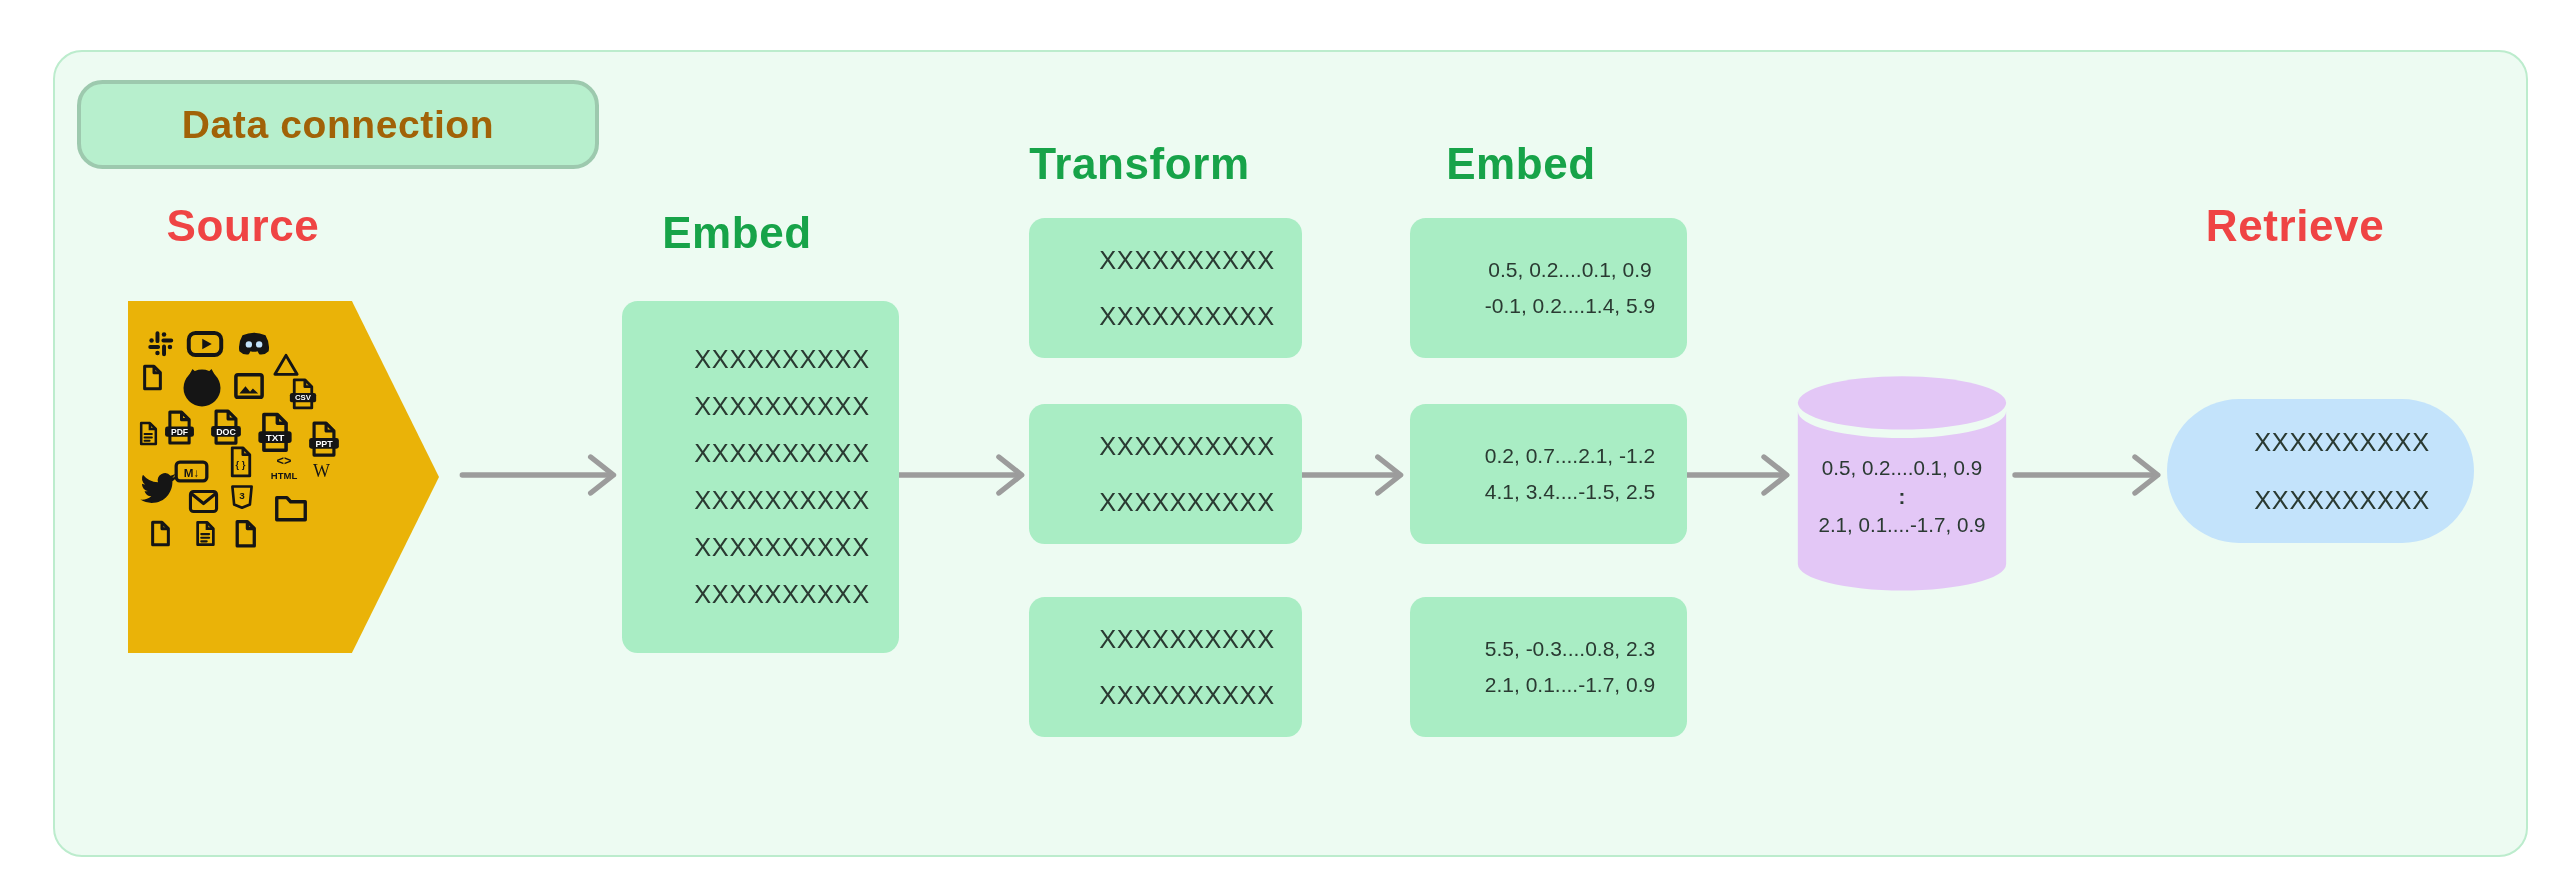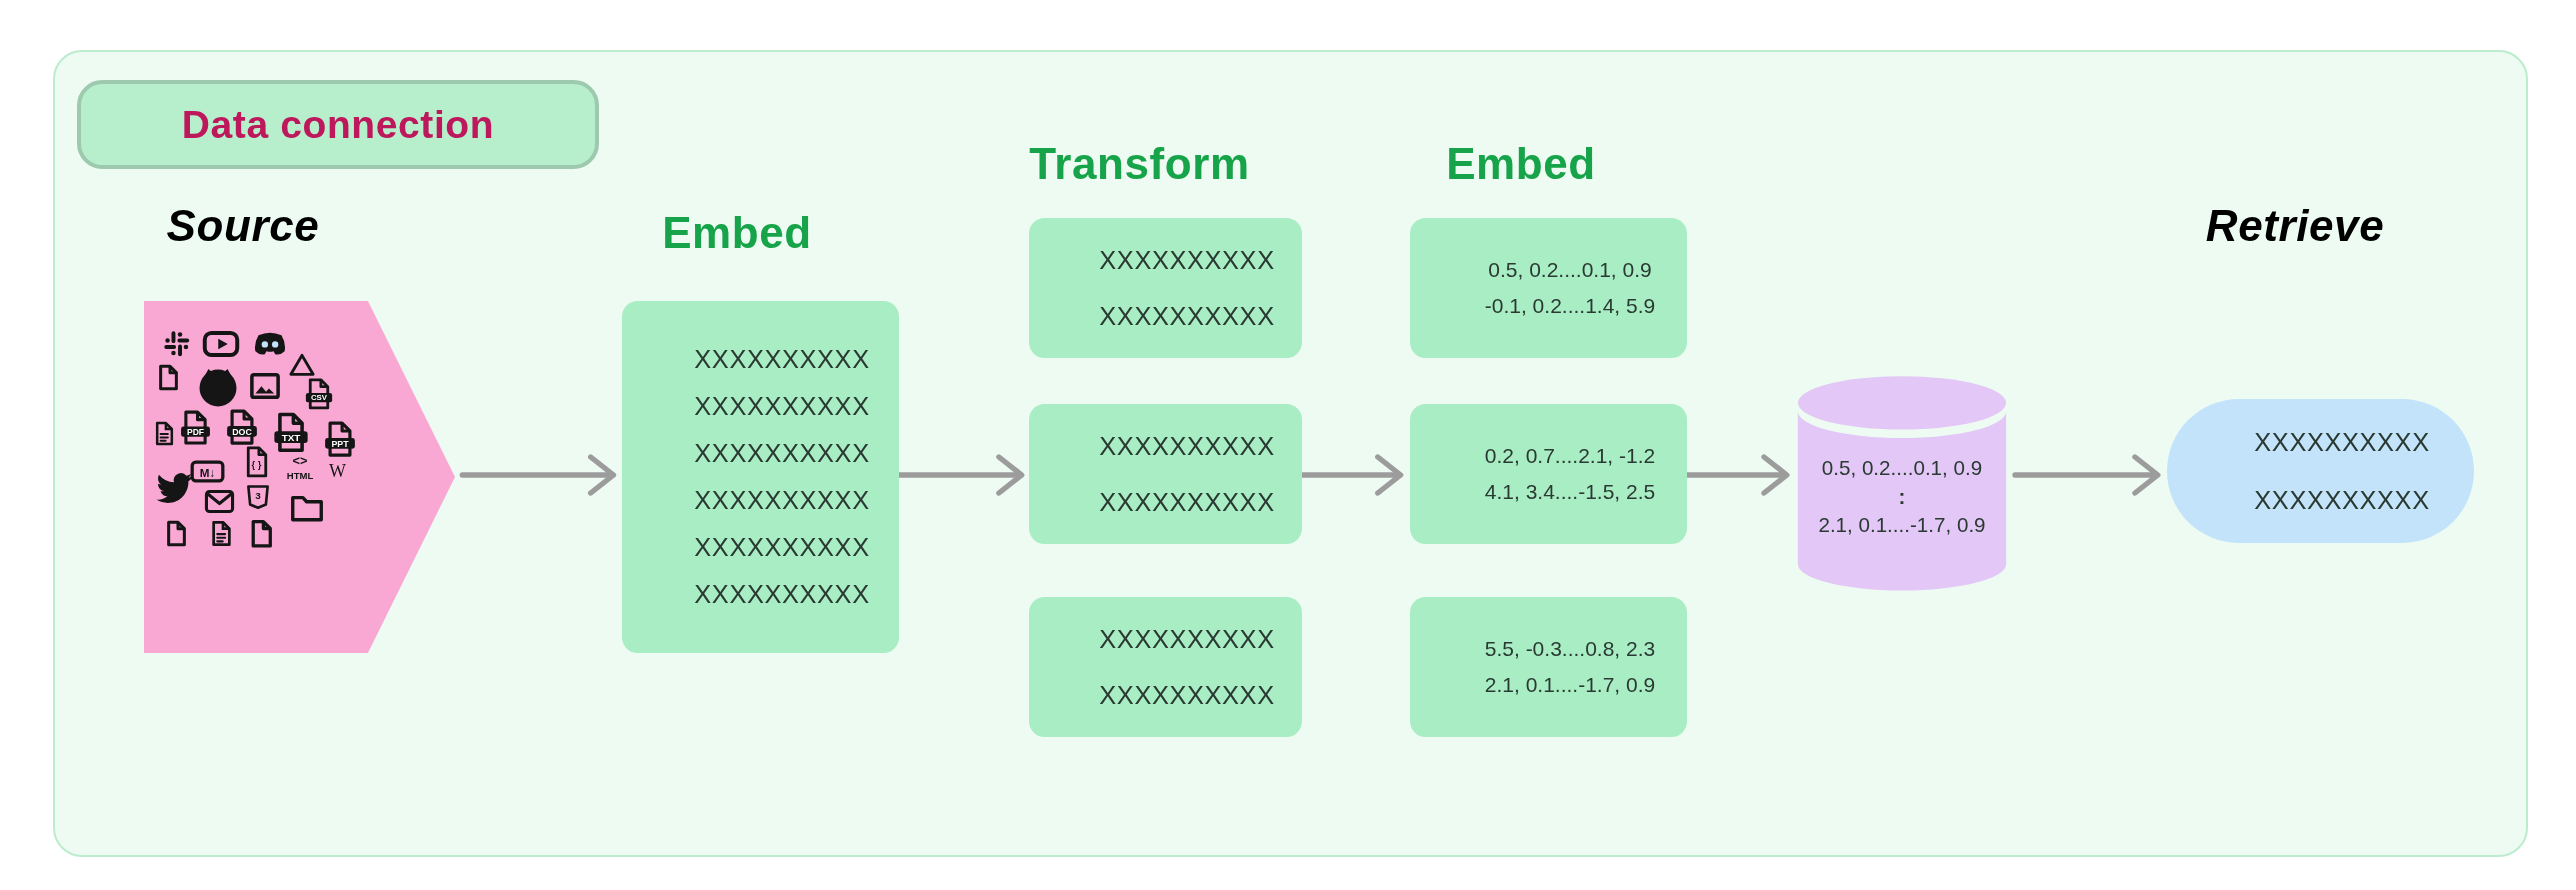--- a/index.html
+++ b/index.html
@@ -2,30 +2,30 @@
 <html style="font-size:9.7px"><head>
 <meta charset="utf-8">
 <style>
   html,body{margin:0;padding:0;background:#ffffff;}
   .page{position:relative;width:2576px;height:891px;background:#ffffff;overflow:hidden;
         font-family:"Liberation Sans",sans-serif;}
   .canvas{position:absolute;left:53px;top:50px;width:2471px;height:803px;background:#edfbf2;
           border:2.4px solid #bceccd;border-radius:29px;}
   .badge{position:absolute;left:22px;top:28px;width:514px;height:81px;background:#b7efcd;
          border:4.2px solid #9dc9ae;border-radius:25.4px;display:flex;align-items:center;justify-content:center;}
-  .badge span{font-size:39px;font-weight:700;color:#be185d;letter-spacing:0.6px;}
+  .badge span{font-size:39px;font-weight:700;color:#a16207;letter-spacing:0.6px;}
   .title{position:absolute;width:242px;text-align:center;font-size:44px;font-weight:700;letter-spacing:0.6px;}
-  .t-green{color:#17a349;}  .t-blue{color:#000000;font-style:italic;}  .t-purple{color:#8440f0;}
+  .t-green{color:#17a349;}  .t-blue{color:#ef4444;}  .t-purple{color:#8440f0;}
   .t-source{left:67px;top:149px;}
   .t-load{left:561px;top:156px;}
   .t-transform{left:933px;top:87px;width:303px;}
   .t-embed{left:1345px;top:87px;}
   .t-store{left:1720px;top:149px;}
   .t-retrieve{left:2119px;top:149px;}
-  .shape-source{position:absolute;left:89px;top:249px;width:311px;height:352px;background:#f9a8d4;
+  .shape-source{position:absolute;left:73px;top:249px;width:311px;height:352px;background:#eab308;
                 clip-path:polygon(0 0,72% 0,100% 50%,72% 100%,0 100%);text-align:center;}
   .icon-field{position:absolute;left:0;top:0;right:0;bottom:0;}
   .src-icon{position:absolute;line-height:0;}
   .src-icon svg{width:100%;height:auto;display:block;}
   .box{position:absolute;display:flex;flex-direction:column;align-items:center;justify-content:center;
        border-radius:15.7px;color:#2a3a32;padding-left:43px;}
   .box-green{background:#a9edc4;}
   .box-blue{background:#c3e3fb;}
   .load-box{left:567px;top:249px;width:234px;height:352px;}
   .load-box .xline{font-size:25.4px;font-weight:500;line-height:47px;letter-spacing:0.6px;}

